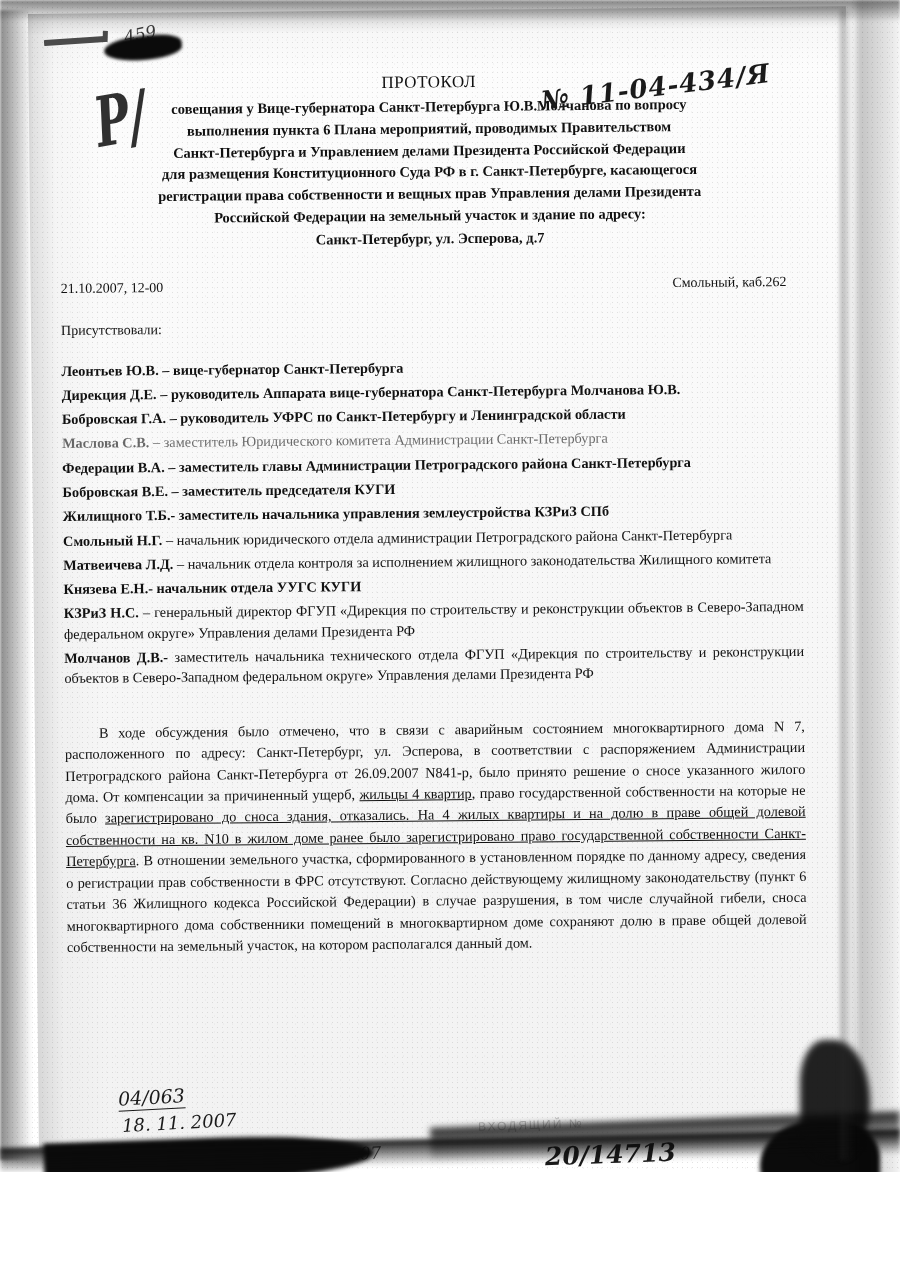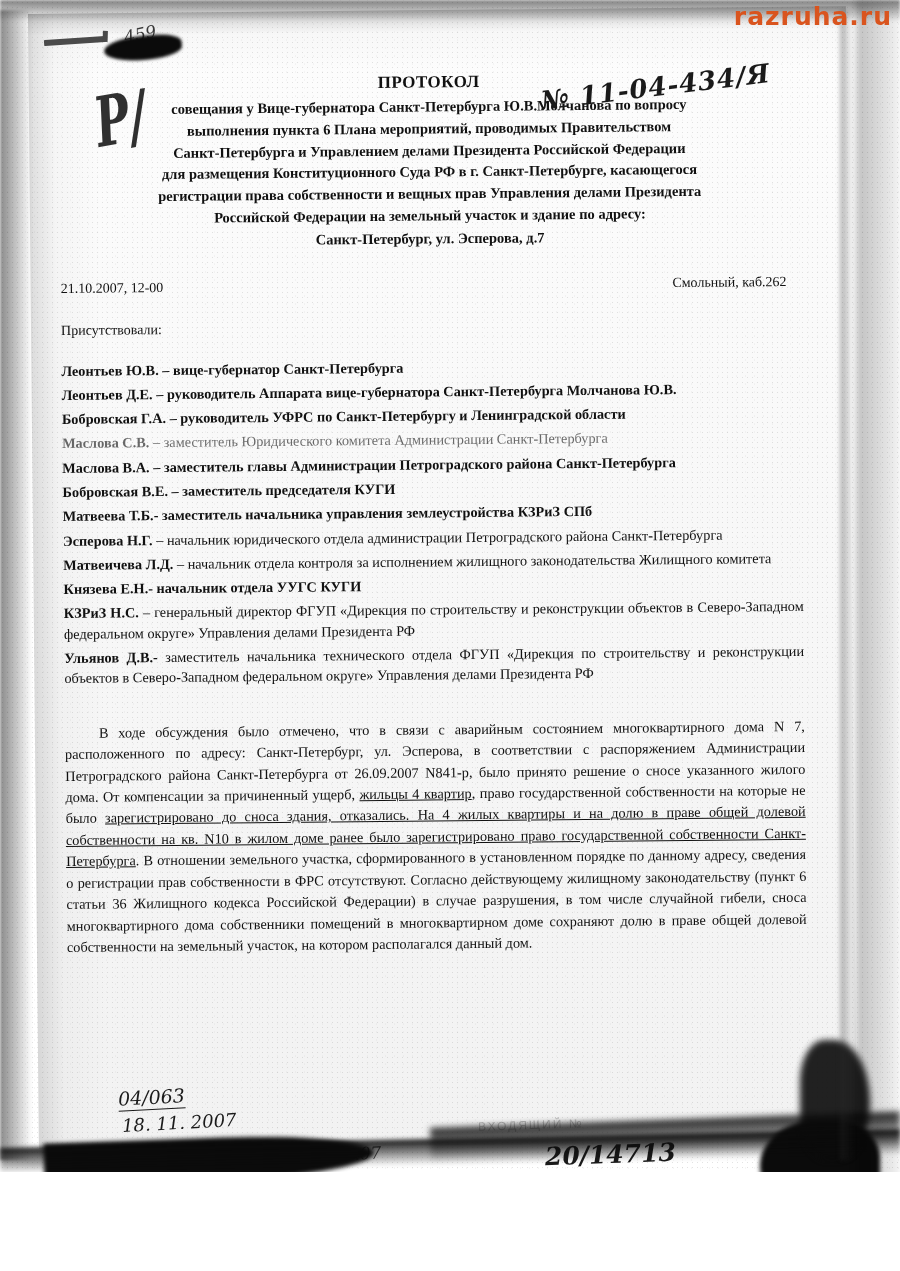--- a/index.html
+++ b/index.html
@@ -55,21 +55,21 @@
     position:absolute;
     left:58px; top:18px;
     width:740px;
     color:#111;
     transform:rotate(-0.55deg);
     transform-origin:left top;
   }
 
   .title-block{ text-align:center; margin-top:58px; }
   .doc-title{
-    font-weight:bold;font-size:17px;letter-spacing:.5px;
+    font-weight:normal;font-size:17px;letter-spacing:.5px;
     display:inline-block;
   }
   .title-lines{
     font-weight:bold;font-size:14.5px;line-height:1.5;
     text-align:center;margin-top:4px;
   }
   .title-lines .ln{display:block;}
   .addr-line{
     font-weight:bold;font-size:14.5px;text-align:center;margin-top:3px;
   }
@@ -242,31 +242,31 @@
 
     <div class="meta-row">
       <span>21.10.2007, 12-00</span>
       <span class="meta-right">Смольный, каб.262</span>
     </div>
 
     <div class="present-label">Присутствовали:</div>
 
     <div class="attendees">
       <div class="att bold-role"><span class="nm">Леонтьев Ю.В.</span><span> –  вице-губернатор Санкт-Петербурга</span></div>
-      <div class="att bold-role just"><span class="nm">Леонтьев Д.Е.</span><span> – руководитель Аппарата вице-губернатора Санкт-Петербурга Молчанова Ю.В.</span></div>
+      <div class="att bold-role just"><span class="nm">Дирекция Д.Е.</span><span> – руководитель Аппарата вице-губернатора Санкт-Петербурга Молчанова Ю.В.</span></div>
       <div class="att bold-role"><span class="nm">Бобровская Г.А.</span><span> – руководитель УФРС по Санкт-Петербургу и Ленинградской области</span></div>
       <div class="att light"><span class="nm">Маслова С.В.</span><span> – заместитель Юридического комитета Администрации Санкт-Петербурга</span></div>
-      <div class="att bold-role just"><span class="nm">Маслова В.А.</span><span>  –  заместитель  главы  Администрации  Петроградского  района  Санкт-Петербурга</span></div>
+      <div class="att bold-role just"><span class="nm">Федерации В.А.</span><span>  –  заместитель  главы  Администрации  Петроградского  района  Санкт-Петербурга</span></div>
       <div class="att bold-role"><span class="nm">Бобровская В.Е.</span><span> – заместитель председателя КУГИ</span></div>
-      <div class="att bold-role"><span class="nm">Матвеева Т.Б.-</span><span>  заместитель начальника управления землеустройства КЗРиЗ СПб</span></div>
-      <div class="att just"><span class="nm">Эсперова Н.Г.</span><span> – начальник юридического отдела администрации Петроградского района Санкт-Петербурга</span></div>
+      <div class="att bold-role"><span class="nm">Жилищного Т.Б.-</span><span>  заместитель начальника управления землеустройства КЗРиЗ СПб</span></div>
+      <div class="att just"><span class="nm">Смольный Н.Г.</span><span> – начальник юридического отдела администрации Петроградского района Санкт-Петербурга</span></div>
       <div class="att just"><span class="nm">Матвеичева  Л.Д.</span><span>   –   начальник   отдела   контроля   за     исполнением   жилищного законодательства Жилищного комитета</span></div>
       <div class="att bold-role"><span class="nm">Князева Е.Н.-</span><span> начальник отдела УУГС КУГИ</span></div>
       <div class="att just"><span class="nm">КЗРиЗ Н.С.</span><span> – генеральный директор ФГУП «Дирекция по строительству и реконструкции объектов в Северо-Западном федеральном округе» Управления делами Президента РФ</span></div>
-      <div class="att just"><span class="nm">Ульянов  Д.В.-</span><span>     заместитель   начальника   технического   отдела   ФГУП   «Дирекция  по строительству  и  реконструкции  объектов  в  Северо-Западном  федеральном  округе» Управления делами Президента РФ</span></div>
+      <div class="att just"><span class="nm">Молчанов  Д.В.-</span><span>     заместитель   начальника   технического   отдела   ФГУП   «Дирекция  по строительству  и  реконструкции  объектов  в  Северо-Западном  федеральном  округе» Управления делами Президента РФ</span></div>
     </div>
 
     <div class="body-para"><span>В  ходе  обсуждения  было  отмечено,  что  в  связи  с  аварийным  состоянием многоквартирного  дома N 7, расположенного по адресу: Санкт-Петербург, ул. Эсперова, в соответствии с  распоряжением Администрации Петроградского района Санкт-Петербурга от 26.09.2007 N841-р,   было принято решение о сносе указанного жилого дома. От компенсации    за причиненный ущерб, </span><span class="u">жильцы 4 квартир</span><span>, право  государственной собственности на которые не было </span><span class="u">зарегистрировано до сноса здания, отказались. На 4 жилых  квартиры и на долю в праве общей долевой собственности  на кв. N10  в жилом доме  ранее  было  зарегистрировано  право  государственной  собственности  Санкт-Петербурга</span><span>. В отношении земельного участка, сформированного в установленном порядке по данному адресу, сведения о регистрации прав собственности в ФРС отсутствуют. Согласно действующему жилищному законодательству (пункт 6 статьи 36 Жилищного кодекса Российской Федерации) в случае разрушения, в том числе случайной гибели, сноса многоквартирного  дома  собственники  помещений  в  многоквартирном  доме  сохраняют долю в праве общей долевой собственности на земельный участок, на котором располагался данный дом.</span></div>
 
   </div>
 
   <div class="hw" id="hw-top-corner">459</div>
   <div class="hw" id="hw-protocol-no">№ 11-04-434/Я</div>
   <div class="hw" id="hw-left-scribble">Р/</div>
 
@@ -287,14 +287,13 @@
   <div class="blob" id="blob-right2"></div>
   <div class="blob" id="blob-bottom-left"></div>
   <div id="edge-bottom"></div>
   <div id="edge-bottom2"></div>
   <div id="edge-right"></div>
   <div id="edge-right-dark"></div>
   <div id="shadow-top"></div>
   <div id="shadow-left"></div>
   <div id="white-bottom"></div>
 
-  <div id="watermark">razruha.ru</div>
 </div>
 
 </body></html>

